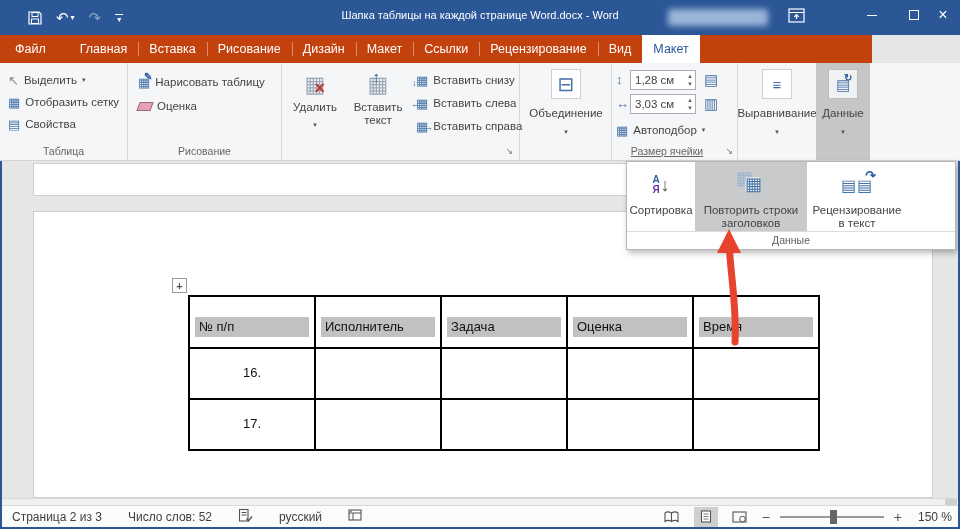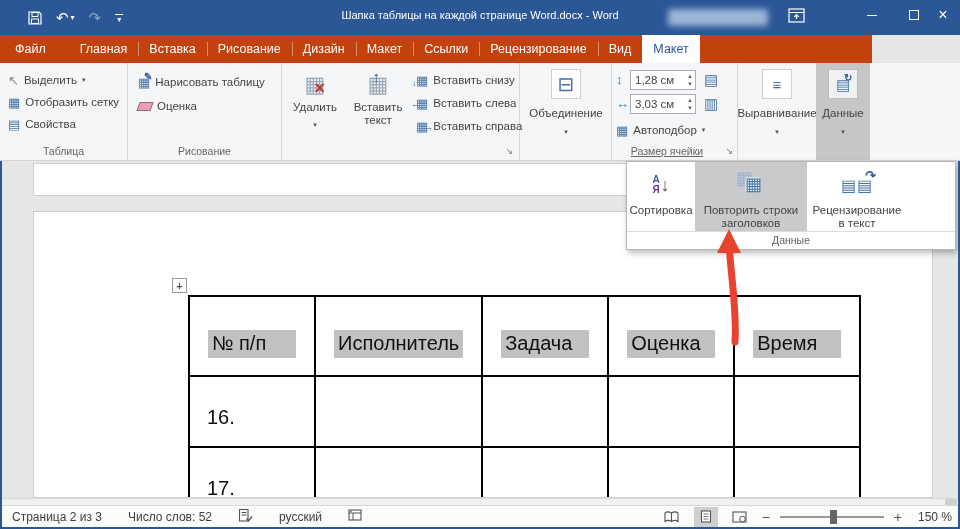--- a/index.html
+++ b/index.html
@@ -56,23 +56,23 @@
   .eraser { width:14px; height:9px; background:#e8a0b4; border:1px solid #9a6b7c; transform:skewX(-20deg); }
 
   
   #docarea { left:0; top:161px; width:960px; height:337px; background:#e6e6e6; overflow:hidden; }
   .page { position:absolute; left:33px; width:900px; background:#fff; border:1px solid #cfcfcf; }
   #page1 { top:2px; height:33px; }
   #page2 { top:50px; height:287px; overflow:hidden; }
   #move-handle { position:absolute; left:138px; top:66px; width:15px; height:15px; background:#fdfdfd; border:1px solid #9a9a9a;
                  display:flex; align-items:center; justify-content:center; font-size:11px; color:#555; font-weight:bold; }
   #doc-table { position:absolute; left:154px; top:83px; border-collapse:collapse; table-layout:fixed; }
-  #doc-table td { width:126px; border:2px solid #000; vertical-align:top; font-size:20px; color:#111; padding:17px; }
+  #doc-table td { width:126px; border:2px solid #000; vertical-align:top; font-size:13px; color:#111; padding:4px; }
   #doc-table tr.hdr td { height:52px; }
-  #doc-table tr.r td { height:57px; text-align:left; }
+  #doc-table tr.r td { height:51px; text-align:center; }
   #doc-table tr.r td .num { margin-top:12px; }
   .hl { margin:16px 1px 0 1px; background:#c1c1c1; padding:2px 4px 3px 4px; white-space:nowrap; overflow:hidden; }
 
   
   #data-menu { left:626px; top:161px; width:330px; height:89px; background:#fff; border:1px solid #b6b6b6;
                box-shadow:2px 3px 6px rgba(0,0,0,.28); z-index:50; }
   #menu-items { display:flex; height:69px; }
   .ditem { display:flex; flex-direction:column; align-items:center; padding-top:4px; font-size:11.5px; color:#444; line-height:13px; text-align:center; }
   .ditem .dicon { height:38px; display:flex; align-items:center; justify-content:center; position:relative; }
   .ditem.selected { background:#c8cacb; }

